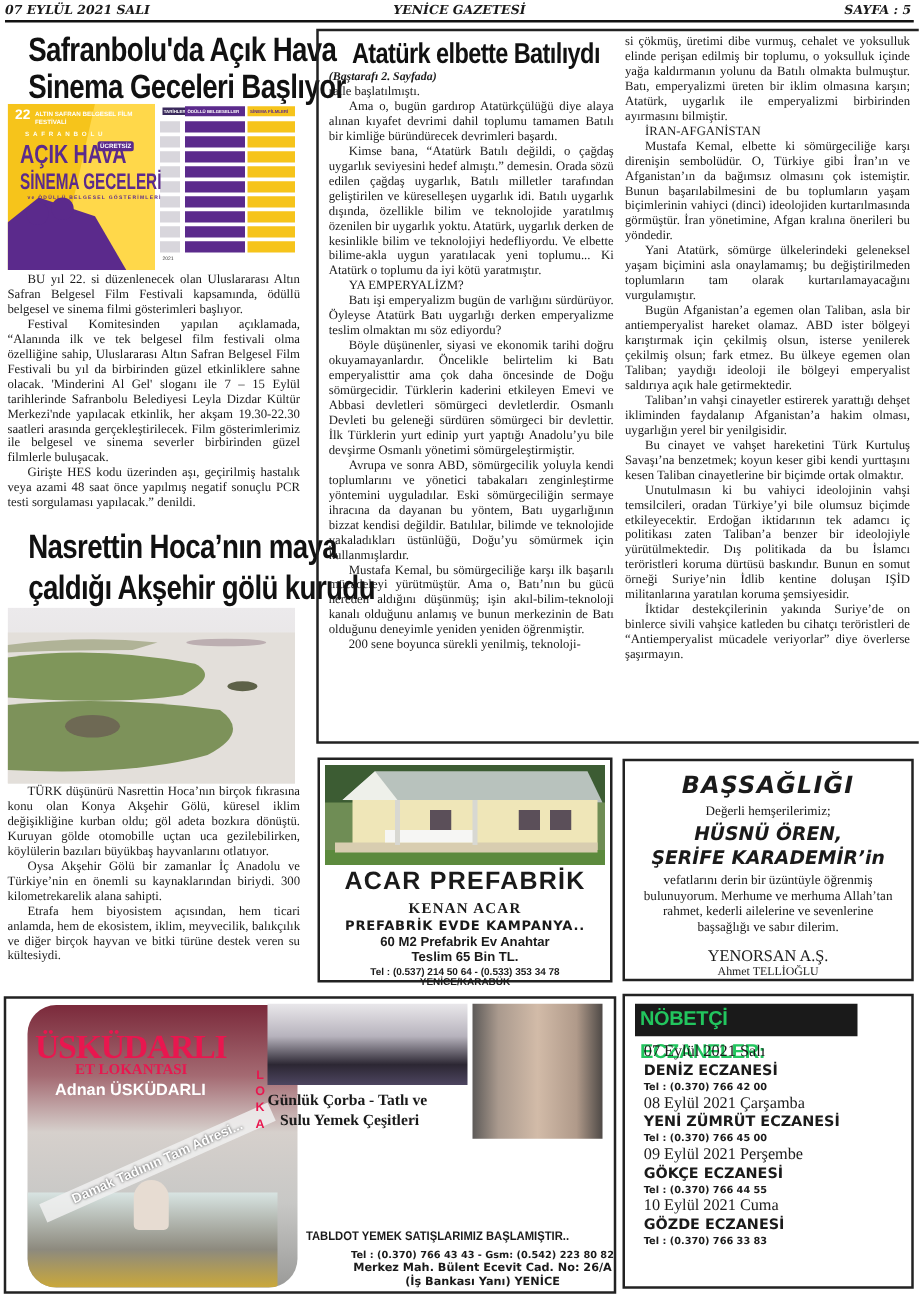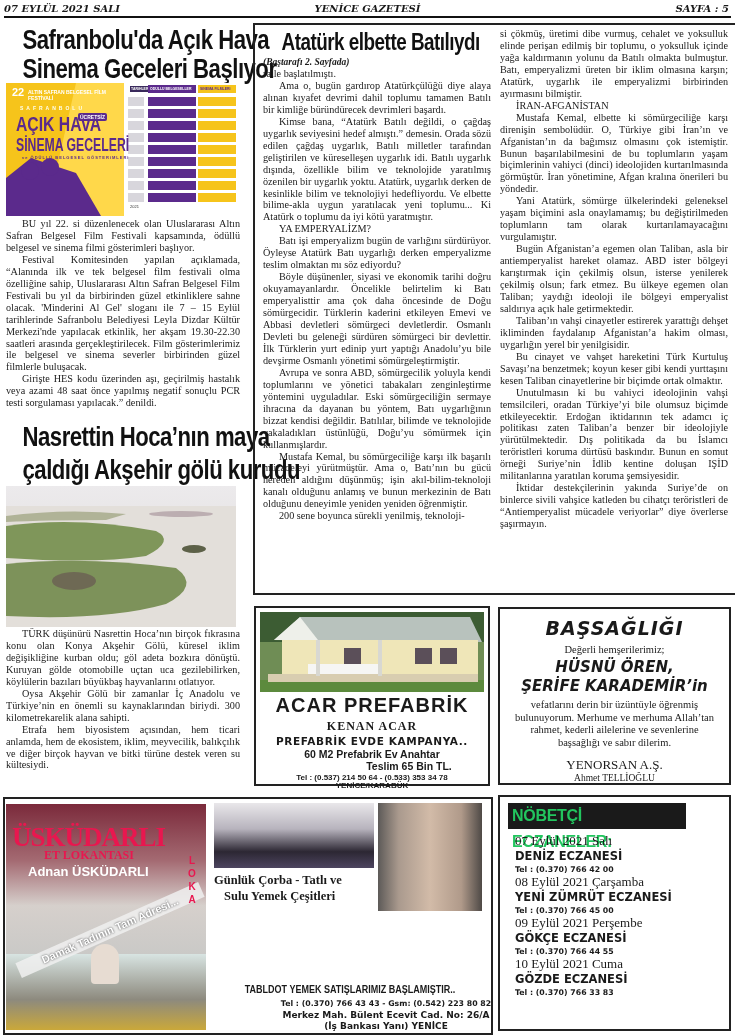--- a/index.html
+++ b/index.html
@@ -32,37 +32,37 @@
   #right { position: absolute; left: 245px; top: 3px; width: 228px; }
 
   
   #prefab { position: absolute; left: 254px; top: 606px; width: 236px; height: 180px; border: 2px solid #222; }
   #house { position: absolute; left: 4px; top: 4px; width: 224px; height: 80px; overflow: hidden; }
   .ad-c { position: absolute; left: 0; width: 100%; text-align: center; white-space: nowrap; }
   #pf1 { top: 86px; font-family: "Liberation Sans", sans-serif; font-weight: bold; font-size: 20px; letter-spacing: 1px; }
   #pf2 { top: 111px; font-family: "Liberation Serif", serif; font-weight: bold; font-size: 12px; letter-spacing: 1px; }
   #pf3 { top: 127px; font-family: "DejaVu Sans", sans-serif; font-weight: bold; font-size: 10.5px; letter-spacing: 0.6px; }
   #pf4 { top: 140px; font-family: "Liberation Sans", sans-serif; font-weight: bold; font-size: 10.5px; }
-  #pf5 { top: 152px; font-family: "Liberation Sans", sans-serif; font-weight: bold; font-size: 10.5px; margin-left: 37px; }
+  #pf5 { top: 152px; font-family: "Liberation Sans", sans-serif; font-weight: bold; font-size: 10.5px; }
   #pf6 { top: 165px; font-family: "Liberation Sans", sans-serif; font-weight: bold; font-size: 8px; }
   #pf7 { top: 173px; font-family: "Liberation Sans", sans-serif; font-weight: bold; font-size: 8px; }
 
   
   #cond { position: absolute; left: 498px; top: 607px; width: 233px; height: 178px; border: 2px solid #222; }
   #c1 { top: 8px; font-family: "DejaVu Sans", sans-serif; font-weight: bold; font-style: italic; font-size: 19px; letter-spacing: 1px; }
   #c2 { top: 35px; font-family: "Liberation Serif", serif; font-size: 10.5px; }
   #c3 { top: 49px; font-family: "DejaVu Sans", sans-serif; font-weight: bold; font-style: italic; font-size: 15px; }
   #c4 { top: 68px; font-family: "DejaVu Sans", sans-serif; font-weight: bold; font-style: italic; font-size: 15px; }
   #c5 { top: 90px; font-family: "Liberation Serif", serif; font-size: 10.5px; line-height: 12.5px; white-space: normal; padding: 0 10px; }
   #c6 { top: 148px; font-family: "Liberation Serif", serif; font-weight: normal; font-size: 13px; }
   #c7 { top: 164px; font-family: "Liberation Serif", serif; font-size: 9.5px; }
 
   
   #rest { position: absolute; left: 3px; top: 797px; width: 490px; height: 238px; border: 2px solid #222; overflow: hidden; }
-  #restPhoto { position: absolute; left: 1px; top: 5px; width: 200px; height: 226px; background: linear-gradient(#7b2a3b 0%, #a46a72 25%, #d6d0cc 45%, #c8c8c6 70%, #9a9a98 100%); overflow: hidden; }
+  #restPhoto { position: absolute; left: 17px; top: 5px; width: 216px; height: 226px; background: linear-gradient(#7b2a3b 0%, #a46a72 25%, #d6d0cc 45%, #c8c8c6 70%, #9a9a98 100%); overflow: hidden; border-radius: 23px; }
   #rp1 { position: absolute; left: 6px; top: 18px; font-family: "Liberation Serif", serif; font-size: 27px; color: #e8174f; letter-spacing: -1px; font-weight: bold; }
   #rp2 { position: absolute; left: 38px; top: 44px; font-family: "Liberation Serif", serif; font-size: 12px; color: #e8174f; font-weight: bold; }
   #rp3 { position: absolute; left: 22px; top: 60px; font-family: "Liberation Sans", sans-serif; font-size: 13px; color: #fff; font-weight: bold; }
   #rp4 { position: absolute; left: 4px; top: 118px; width: 200px; transform: rotate(-24deg); background: rgba(240,240,240,0.85); color: #fff; text-shadow: 0 0 2px #333; font-family: "Liberation Sans", sans-serif; font-weight: bold; font-size: 11px; text-align: center; padding: 2px 0; }
   #rp5 { position: absolute; left: 178px; top: 50px; width: 16px; font-family: "Liberation Sans", sans-serif; color: #e8174f; font-weight: bold; font-size: 10px; line-height: 13px; text-align: center; }
   #restaurantRoom { position: absolute; left: 209px; top: 4px; width: 160px; height: 65px; background: linear-gradient(#e9e7ea 0%, #b7b3bd 40%, #2c2733 75%, #4d4560 100%); }
   #donerPic { position: absolute; left: 373px; top: 4px; width: 104px; height: 108px; background: linear-gradient(90deg, #5d5a58 0%, #aa9a8e 20%, #d2bba8 50%, #b09a8a 80%, #4e4946 100%); }
   #rt1 { position: absolute; left: 209px; top: 73px; width: 165px; font-family: "Liberation Serif", serif; font-weight: bold; font-size: 12.5px; line-height: 16px; }
   #rt2 { position: absolute; left: 205px; top: 115px; width: 280px; text-align: center; font-family: "DejaVu Serif", serif; font-weight: bold; font-size: 14px; line-height: 24px; }
   #rt3 { position: absolute; left: 205px; top: 185px; width: 280px; text-align: center; font-family: "Liberation Sans", sans-serif; font-weight: bold; font-size: 10px; transform: scaleX(0.9); }

